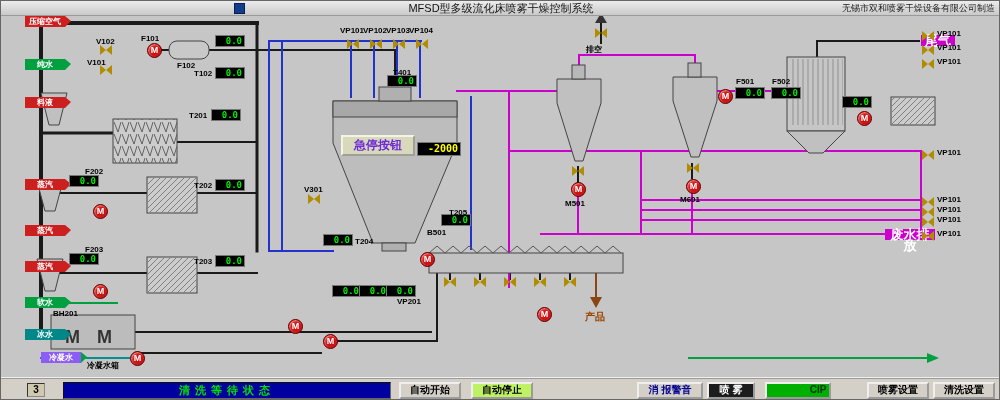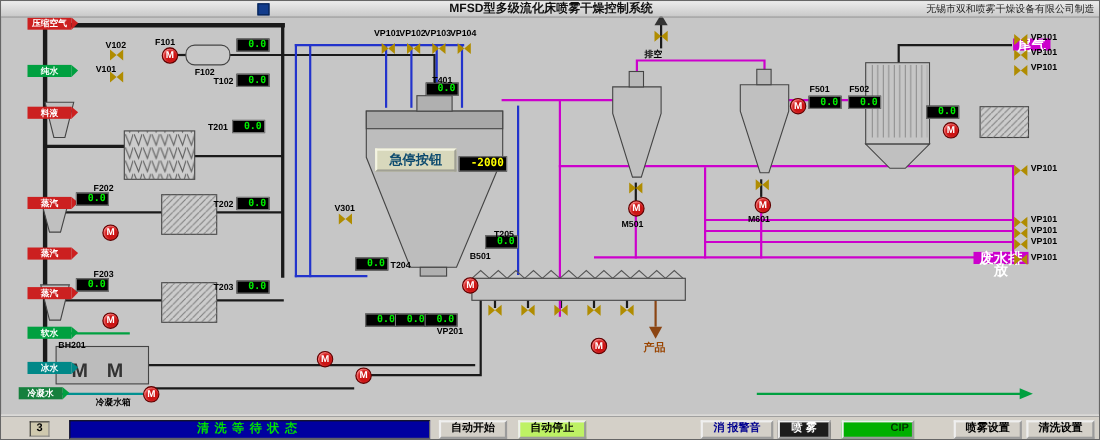--- a/index.html
+++ b/index.html
@@ -3,21 +3,21 @@
 <meta charset="utf-8">
 <style>
   html,body{margin:0;padding:0;background:#888;}
   #root{position:relative;width:1000px;height:400px;background:#c6c6c6;overflow:hidden;
         font-family:"Liberation Sans","DejaVu Sans",sans-serif;border:1px solid #666;box-sizing:border-box;}
   
   #titlebar{position:absolute;left:0;top:0;width:1000px;height:14px;z-index:40;
             background:linear-gradient(#ececec,#c9c9c9);border-bottom:1px solid #9a9a9a;}
   #app-icon{position:absolute;left:233px;top:2px;width:9px;height:9px;background:#123c8c;border:1px solid #04204e;}
   #title{position:absolute;left:50%;top:0;transform:translateX(-50%);
-         font-size:11px;font-weight:bold;color:#111;line-height:14px;white-space:nowrap;}
+         font-size:11px;font-weight:normal;color:#111;line-height:14px;white-space:nowrap;}
   #company{position:absolute;right:6px;top:0;font-size:9px;color:#222;line-height:14px;white-space:nowrap;}
   
   #pipes{position:absolute;left:0;top:0;z-index:10;}
   #overlays{position:absolute;left:0;top:0;width:1000px;height:400px;z-index:20;}
   #watermark{position:absolute;left:62px;top:76px;z-index:30;pointer-events:none;
              font-size:29px;font-weight:bold;color:#ff0f0f;letter-spacing:2px;white-space:nowrap;
              text-shadow:-1px -1px 0 #2222ff,1px -1px 0 #2222ff,-1px 1px 0 #2222ff,1px 1px 0 #2222ff,0 0 5px #ffffff;}
   .tag{position:absolute;font-weight:bold;font-size:8px;line-height:9px;color:#000;white-space:nowrap;z-index:21;}
   .disp{position:absolute;width:30px;height:12px;background:#000;border:1px solid #777;box-sizing:border-box;
         color:#00ee00;font-family:"DejaVu Sans Mono",monospace;font-size:9px;font-weight:bold;line-height:10px;
@@ -28,21 +28,21 @@
   .valve::before,.valve::after{content:"";position:absolute;top:0;width:0;height:0;
         border-top:5px solid transparent;border-bottom:5px solid transparent;}
   .valve::before{left:0;border-left:6px solid #b08c00;}
   .valve::after{right:0;border-right:6px solid #b08c00;}
   .feed{position:absolute;height:11px;color:#fff;font-size:8px;font-weight:bold;line-height:11px;text-align:center;}
   .feed .arr{position:absolute;right:-6px;top:0;width:0;height:0;
         border-top:5px solid transparent;border-bottom:6px solid transparent;border-left:6px solid #cc2020;}
   .io{position:absolute;height:11px;color:#fff;font-size:13px;font-weight:bold;line-height:11px;text-align:center;}
   #estop{position:absolute;left:340px;top:134px;width:74px;height:21px;z-index:25;
          background:#d8d8bc;border:2px outset #f4f4e2;box-sizing:border-box;
-         font-size:12px;font-weight:bold;color:#0c4a6e;text-align:center;line-height:16px;}
+         font-size:12px;font-weight:bold;color:#6d28d9;text-align:center;line-height:16px;}
   #vacuum{position:absolute;left:416px;top:141px;width:44px;height:14px;z-index:25;background:#000;
           border:1px solid #777;box-sizing:border-box;color:#ffff00;font-family:"DejaVu Sans Mono",monospace;
           font-size:10px;font-weight:bold;line-height:12px;text-align:right;padding-right:2px;}
   
   #bottombar{position:absolute;left:0;top:376px;width:1000px;height:24px;z-index:40;
              background:#d4d0c8;border-top:2px ridge #efefef;box-sizing:border-box;}
   #pagebox{position:absolute;left:26px;top:4px;width:18px;height:14px;background:#cfc9ae;
            border:1px inset #888;box-sizing:border-box;font-size:10px;font-weight:bold;text-align:center;line-height:12px;}
   #statusbar{position:absolute;left:62px;top:3px;width:328px;height:17px;background:#0000a0;
              border:1px inset #666;box-sizing:border-box;color:#00e000;font-size:11px;font-weight:bold;
@@ -171,21 +171,21 @@
 
   <div id="overlays">
       <div class="feed" style="left: 24px; top: 15px; width: 40px; background: rgb(204, 32, 32);">压缩空气<i class="arr" style="border-left-color: rgb(204, 32, 32);"></i></div>
       <div class="feed" style="left: 24px; top: 58px; width: 40px; background: rgb(0, 160, 64);">纯水<i class="arr" style="border-left-color: rgb(0, 160, 64);"></i></div>
       <div class="feed" style="left: 24px; top: 96px; width: 40px; background: rgb(204, 32, 32);">料液<i class="arr" style="border-left-color: rgb(204, 32, 32);"></i></div>
       <div class="feed" style="left: 24px; top: 178px; width: 40px; background: rgb(204, 32, 32);">蒸汽<i class="arr" style="border-left-color: rgb(204, 32, 32);"></i></div>
       <div class="feed" style="left: 24px; top: 224px; width: 40px; background: rgb(204, 32, 32);">蒸汽<i class="arr" style="border-left-color: rgb(204, 32, 32);"></i></div>
       <div class="feed" style="left: 24px; top: 260px; width: 40px; background: rgb(204, 32, 32);">蒸汽<i class="arr" style="border-left-color: rgb(204, 32, 32);"></i></div>
       <div class="feed" style="left: 24px; top: 296px; width: 40px; background: rgb(0, 160, 64);">软水<i class="arr" style="border-left-color: rgb(0, 160, 64);"></i></div>
       <div class="feed" style="left: 24px; top: 328px; width: 40px; background: rgb(0, 136, 136);">冰水<i class="arr" style="border-left-color: rgb(0, 136, 136);"></i></div>
-      <div class="feed" style="left: 16px; top: 351px; width: 40px; background: #15803d;">冷凝水<i class="arr" style="border-left-color: rgb(0, 160, 64);"></i></div>
+      <div class="feed" style="left: 40px; top: 351px; width: 40px; background: #8b5cf6;">冷凝水<i class="arr" style="border-left-color: rgb(0, 160, 64);"></i></div>
       <div class="io" style="left: 920px; top: 34px; width: 34px; background: rgb(204, 0, 204);">尾气</div>
       <div class="io" style="left: 884px; top: 228px; width: 50px; background: rgb(204, 0, 204);">废水排放</div>
       <div class="tag" style="left: 95px; top: 36px;">V102</div>
       <div class="tag" style="left: 86px; top: 57px;">V101</div>
       <div class="tag" style="left: 140px; top: 33px;">F101</div>
       <div class="tag" style="left: 176px; top: 60px;">F102</div>
       <div class="tag" style="left: 193px; top: 68px;">T102</div>
       <div class="tag" style="left: 339px; top: 25px;">VP101</div>
       <div class="tag" style="left: 362px; top: 25px;">VP102</div>
       <div class="tag" style="left: 385px; top: 25px;">VP103</div>

